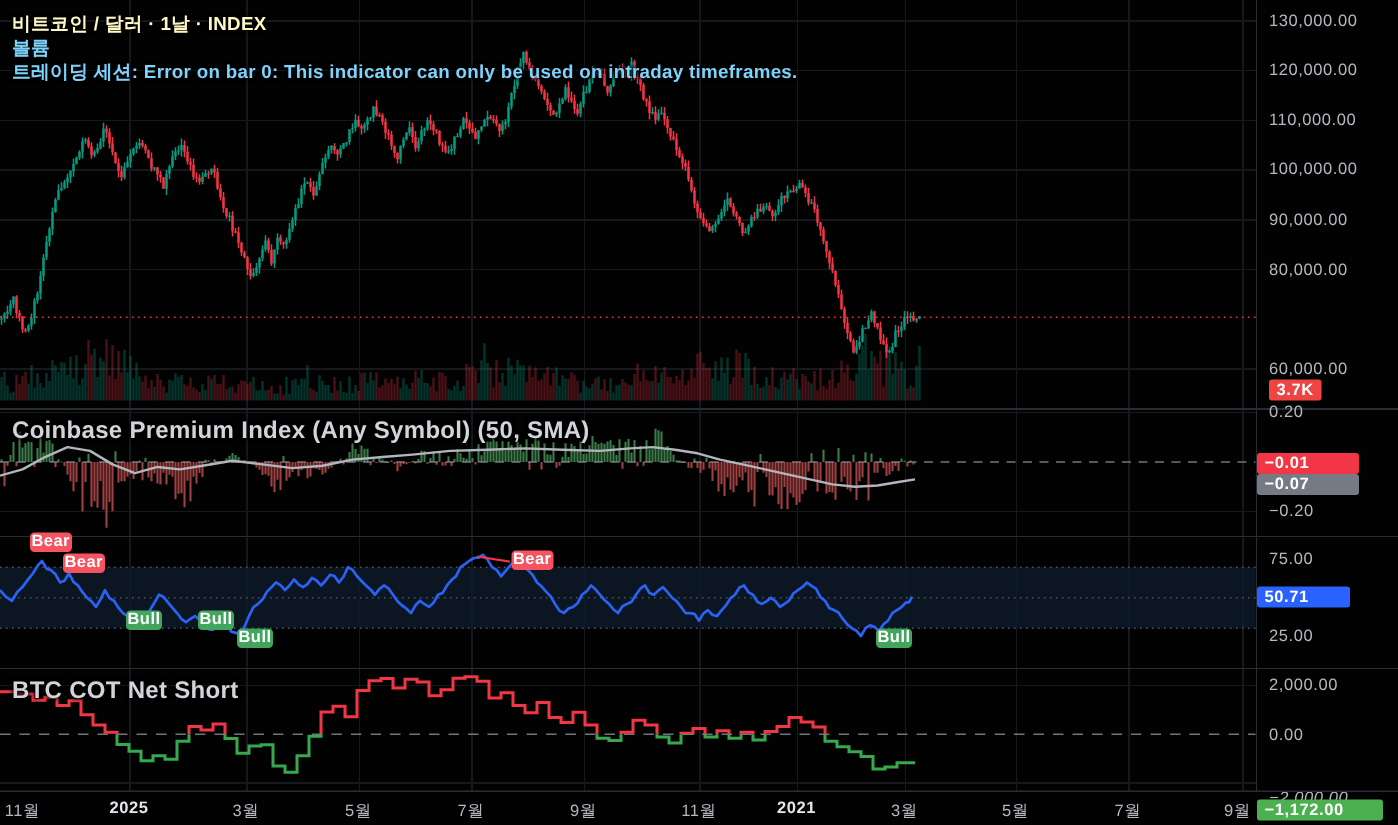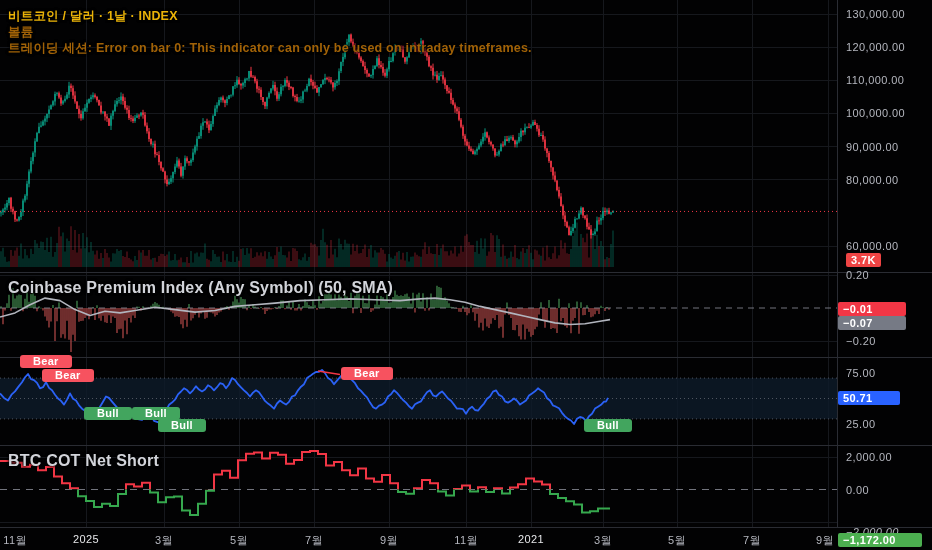--- a/index.html
+++ b/index.html
@@ -1,41 +1,41 @@
 <!DOCTYPE html>
 <html><head>
 <meta charset="utf-8">
 <style>
   html,body{margin:0;padding:0;background:#020203;}
   #root{position:relative;width:932px;height:550px;background:#020203;overflow:hidden;
         font-family:"Liberation Sans",sans-serif;-webkit-font-smoothing:antialiased;}
   #gfx{position:absolute;left:0;top:0;}
-  .legend{position:absolute;left:8px;z-index:6;color:#eab308;font-size:12.5px;font-weight:700;
+  .legend{position:absolute;left:8px;z-index:6;color:#fef9c3;font-size:12.5px;font-weight:700;
           letter-spacing:.2px;white-space:nowrap;text-shadow:0 0 3px #000,0 0 3px #000;}
-  .legend.sub{color:#a16207;}
+  .legend.sub{color:#7dd3fc;}
   .pane-title{position:absolute;left:8px;z-index:6;color:#d2d4da;font-size:16px;font-weight:700;
           letter-spacing:.2px;white-space:nowrap;text-shadow:0 0 3px #000,0 0 3px #000;}
   #t-main1{top:8px;} #t-main2{top:24px;} #t-main3{top:40px;}
   #t-prem{top:279px;} #t-rsi{top:366px;z-index:7;} #t-cot{top:452px;}
   .axis-col{position:absolute;left:837px;top:0;width:74px;height:527px;z-index:4;}
   .tick{position:absolute;left:9px;color:#b5b7bf;font-size:11px;letter-spacing:.4px;line-height:14px;}
   .badge{position:absolute;z-index:5;color:#fff;font-size:11px;letter-spacing:.4px;line-height:14px;
          padding:0 5px;border-radius:2px;}
   #badge-price{left:838px;top:198px;width:84px;padding:1px 5px;background:#f23645;font-weight:700;}
   #badge-price .t2{font-weight:400;font-size:11px;}
   #badge-vol{left:838px;top:253px;background:#ef4444;font-weight:700;margin-left:8px;}
   #badge-p1a{left:838px;top:302px;width:58px;background:#f23645;font-weight:700;}
   #badge-p1b{left:838px;top:316px;width:58px;background:#767a85;font-weight:700;}
   #badge-rsi{left:838px;top:391px;width:52px;background:#2962ff;font-weight:700;}
   #badge-cot{left:838px;top:501px;width:74px;background:#4caf50;font-weight:700;margin-top:32px;}
   .marker{position:absolute;z-index:5;color:#fff;font-size:11px;font-weight:700;letter-spacing:.3px;
-          padding:0 13px;line-height:13px;border-radius:3px;}
+          padding:0 1px;line-height:13px;border-radius:3px;}
   #time-axis{position:absolute;left:0;top:527px;width:932px;height:23px;border-top:1px solid #2a2c33;z-index:4;}
   .tlabel{position:absolute;top:5px;transform:translateX(-50%);color:#b5b7bf;font-size:11px;letter-spacing:.4px;}
-  .tlabel.year{color:#e6e7ea;font-weight:400;}
+  .tlabel.year{color:#e6e7ea;font-weight:700;}
 </style>
 </head>
 <body>
 
 <div id="root">
   <svg id="gfx" width="932" height="550">
       <line x1="86.5" y1="0" x2="86.5" y2="527" stroke="#16181d" shape-rendering="crispEdges"></line>
       <line x1="164.5" y1="0" x2="164.5" y2="527" stroke="#16181d" shape-rendering="crispEdges"></line>
       <line x1="239.5" y1="0" x2="239.5" y2="527" stroke="#16181d" shape-rendering="crispEdges"></line>
       <line x1="314.5" y1="0" x2="314.5" y2="527" stroke="#16181d" shape-rendering="crispEdges"></line>

